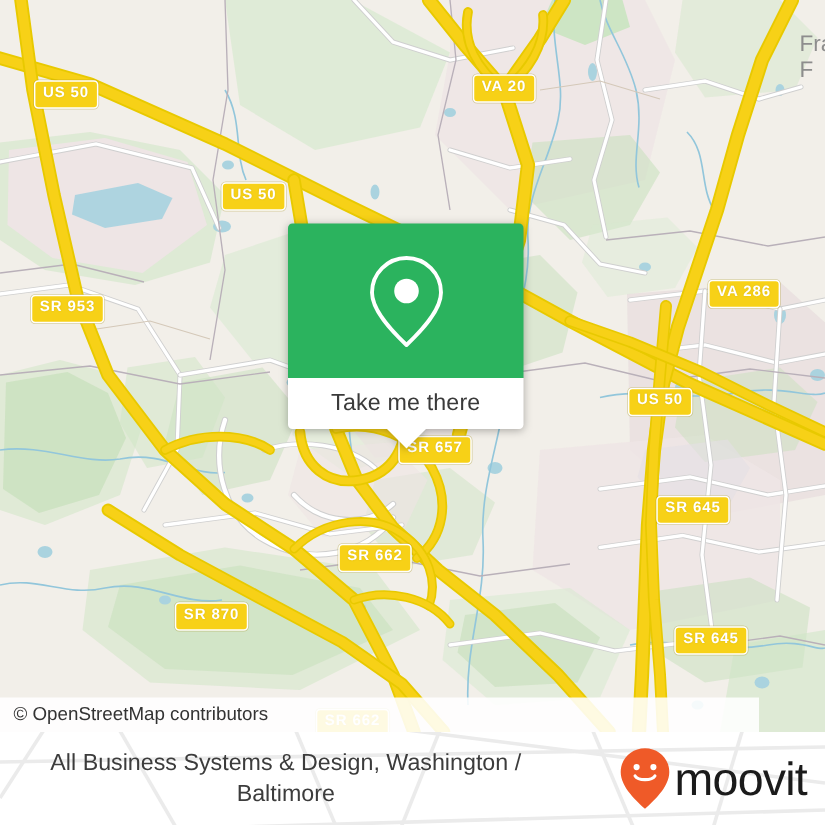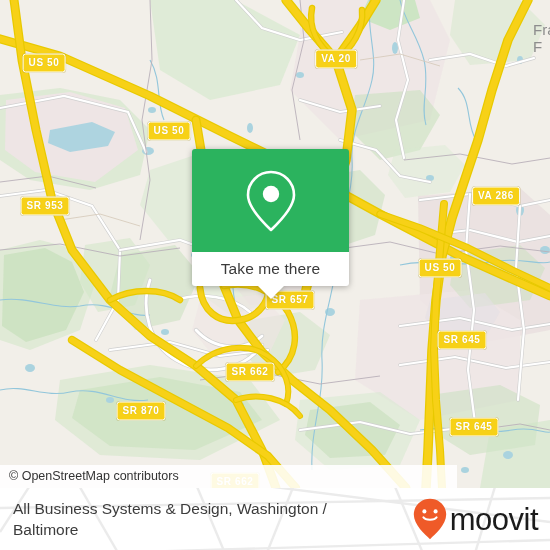--- a/index.html
+++ b/index.html
@@ -61,21 +61,21 @@
     line-height: 17px;
     white-space: nowrap;
     transform: translate(0, -50%);
   }
 
   
   .attribution {
     position: absolute;
     left: 0;
     bottom: 0;
-    width: 457px;
+    width: 506px;
     height: 23px;
     background: rgba(255,255,255,0.88);
     color: #333333;
     font-size: 12.5px;
     line-height: 23px;
     padding-left: 9px;
     box-sizing: border-box;
     white-space: nowrap;
   }
 
@@ -138,20 +138,21 @@
     opacity: 1;
   }
   .footer-inner {
     position: relative;
     height: 62px;
     display: flex;
     align-items: center;
     justify-content: space-between;
     padding: 0 12px 0 13px;
     box-sizing: border-box;
+    text-align: center;
   }
   .footer-title {
     color: #3c3c3c;
     font-size: 15.5px;
     line-height: 21px;
     max-width: 355px;
   }
   .brand {
     display: flex;
     align-items: center;

